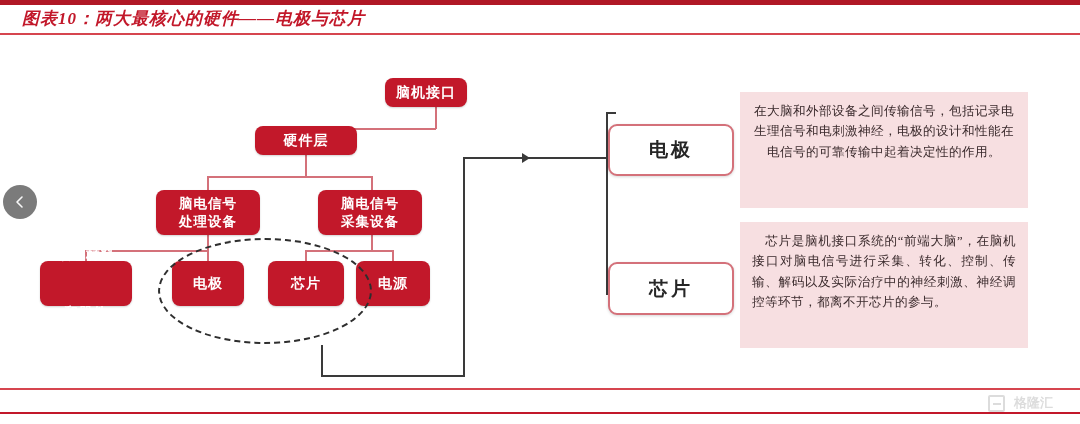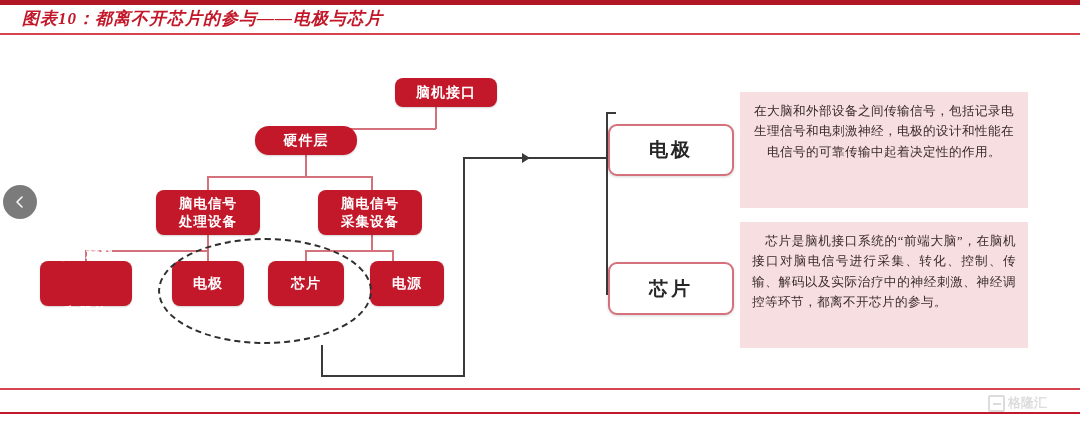--- a/index.html
+++ b/index.html
@@ -27,21 +27,21 @@
   .source{
     position:absolute;left:20px;top:392px;
     font-size:11.5px;color:#c2182a;white-space:nowrap;letter-spacing:.2px;
   }
   .bottom-rule{position:absolute;left:0;top:412px;width:1080px;height:2px;background:#c2182a;}
 
   
   .watermark{
     position:absolute;right:6px;top:390px;
     width:86px;height:26px;opacity:.30;
-    display:flex;align-items:center;gap:3px;
+    display:flex;align-items:center;gap:9px;
   }
   .wm-mark{
     width:17px;height:17px;border:2.5px solid #8d8d8d;border-radius:2px;
     box-sizing:border-box;position:relative;
   }
   .wm-mark:after{content:"";position:absolute;left:3px;top:6px;width:8px;height:2.5px;background:#8d8d8d;}
   .wm-text{font-size:13px;color:#8d8d8d;font-weight:bold;letter-spacing:0px;}
 
   
   .nav-prev{
@@ -109,21 +109,21 @@
     background:transparent;
   }
 </style>
 </head>
 <body>
 
 <div id="page">
 
   <div class="top-rule"></div>
   <div class="title-wrap">
-    <div class="title">图表10：都离不开芯片的参与——电极与芯片</div>
+    <div class="title">图表10：两大最核心的硬件——电极与芯片</div>
   </div>
   <div class="title-rule"></div>
 
   <div class="nav-prev">
     <span>
       <svg width="16" height="16" viewBox="0 0 16 16" aria-hidden="true">
         <polyline points="10,3 5,8 10,13" fill="none" stroke="#ffffff" stroke-width="1.6" stroke-linecap="round" stroke-linejoin="round" opacity="0.95"></polyline>
       </svg>
     </span>
   </div>
@@ -145,25 +145,25 @@
     <div class="ln v" style="left:207px;top:197px;height:16px;"></div>
     <div class="ln h" style="left:85px;top:212px;width:124px;"></div>
     <div class="ln v" style="left:85px;top:212px;height:11px;"></div>
     <div class="ln v" style="left:207px;top:212px;height:11px;"></div>
 
     <div class="ln v" style="left:371px;top:197px;height:16px;"></div>
     <div class="ln h" style="left:305px;top:212px;width:88px;"></div>
     <div class="ln v" style="left:305px;top:212px;height:11px;"></div>
     <div class="ln v" style="left:392px;top:212px;height:11px;"></div>
 
-    <div class="rnode" style="left:395px;top:40px;width:102px;height:29px;">
+    <div class="rnode" style="left:385px;top:40px;width:82px;height:29px;">
       <span>脑机接口</span>
     </div>
 
-    <div class="rnode" style="left:255px;top:88px;width:102px;height:29px;border-radius:14px;">
+    <div class="rnode" style="left:255px;top:88px;width:102px;height:29px;">
       <span>硬件层</span>
     </div>
 
     <div class="rnode two-line" style="left:156px;top:152px;width:104px;height:45px;">
       <span>脑电信号</span>
       <span>处理设备</span>
     </div>
 
     <div class="rnode two-line" style="left:318px;top:152px;width:104px;height:45px;">
       <span>脑电信号</span>
@@ -176,21 +176,21 @@
     </div>
 
     <div class="rnode" style="left:172px;top:223px;width:72px;height:45px;">
       <span>电极</span>
     </div>
 
     <div class="rnode" style="left:268px;top:223px;width:76px;height:45px;">
       <span>芯片</span>
     </div>
 
-    <div class="rnode" style="left:356px;top:223px;width:74px;height:45px;margin-left:14px;">
+    <div class="rnode" style="left:356px;top:223px;width:74px;height:45px;">
       <span>电源</span>
     </div>
 
     <div class="ellipse" style="left:158px;top:200px;width:214px;height:106px;"></div>
 
     <div class="bln v" style="left:321px;top:307px;height:32px;"></div>
     <div class="bln h" style="left:321px;top:337px;width:144px;"></div>
     <div class="bln v" style="left:463px;top:119px;height:220px;"></div>
     <div class="bln h" style="left:463px;top:119px;width:145px;"></div>
     <div class="arrowhead" style="left:522px;top:115px;"></div>

